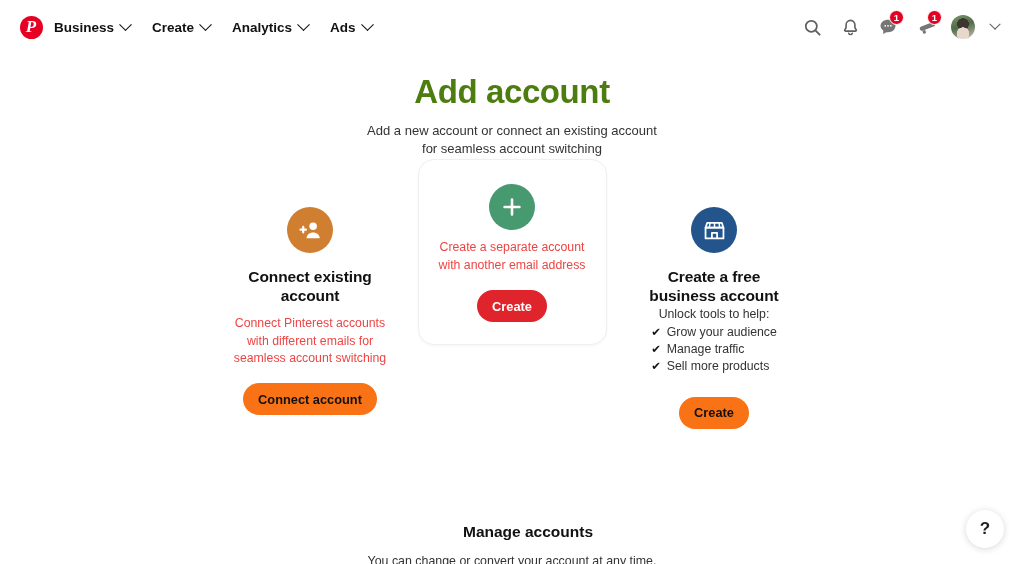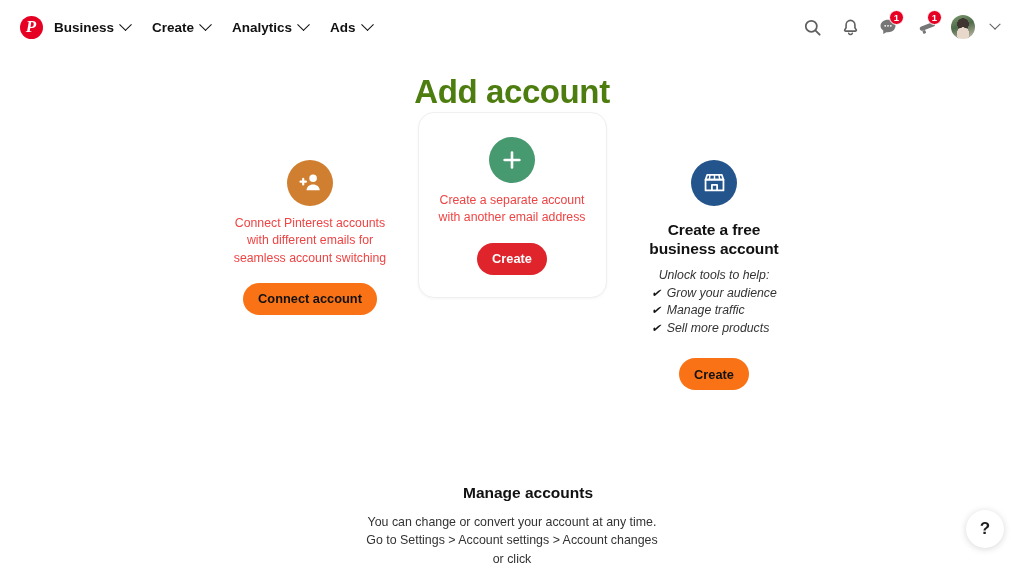--- a/index.html
+++ b/index.html
@@ -193,27 +193,25 @@
     color: #111111;
     letter-spacing: -0.1px;
   }
   .card-desc {
     margin-top: 9px;
     font-size: 12.3px;
     line-height: 1.42;
     color: #ef4444;
   }
   .bullets {
-    margin-top: 9px;
     font-size: 12.3px;
     line-height: 1.42;
     color: #333333;
     text-align: left;
     display: inline-block;
-    font-style: italic;
   }
   .bullets .lead { text-align: center; }
   .bullets li {
     list-style: none;
     display: flex;
     align-items: flex-start;
     gap: 6px;
   }
   .check {
     color: #111111;
@@ -347,31 +345,33 @@
 
     <div class="caret-btn">
       <span class="chev small"></span>
     </div>
   </div>
 </div>
 
 <div class="page">
 
   <h1 class="page-title">Add account</h1>
+  <p class="page-sub">Add a new account or connect an existing account for seamless account switching</p>
 
   <div class="cards">
 
     <div class="card">
       <div class="card-icon" style="background:#d07f30">
         <svg width="25" height="25" viewBox="0 0 24 24" fill="none">
           <circle cx="14.5" cy="8" r="3.6" fill="#ffffff"></circle>
           <path d="M8.2 19.4c0-3.5 2.8-5.6 6.3-5.6s6.3 2.1 6.3 5.6z" fill="#ffffff"></path>
           <path d="M5 8.6v5.2M2.4 11.2h5.2" stroke="#ffffff" stroke-width="2.1" stroke-linecap="round"></path>
         </svg>
       </div>
+      <div class="card-title">Connect existing account</div>
       <div class="card-desc">Connect Pinterest accounts with different emails for seamless account switching</div>
       <button class="btn btn-gray">Connect account</button>
     </div>
 
     <div class="card featured">
       <div class="card-icon" style="background:#47996f">
         <svg width="24" height="24" viewBox="0 0 24 24">
           <path d="M12 4.6v14.8M4.6 12h14.8" stroke="#ffffff" stroke-width="2.6" stroke-linecap="round"></path>
         </svg>
       </div>

